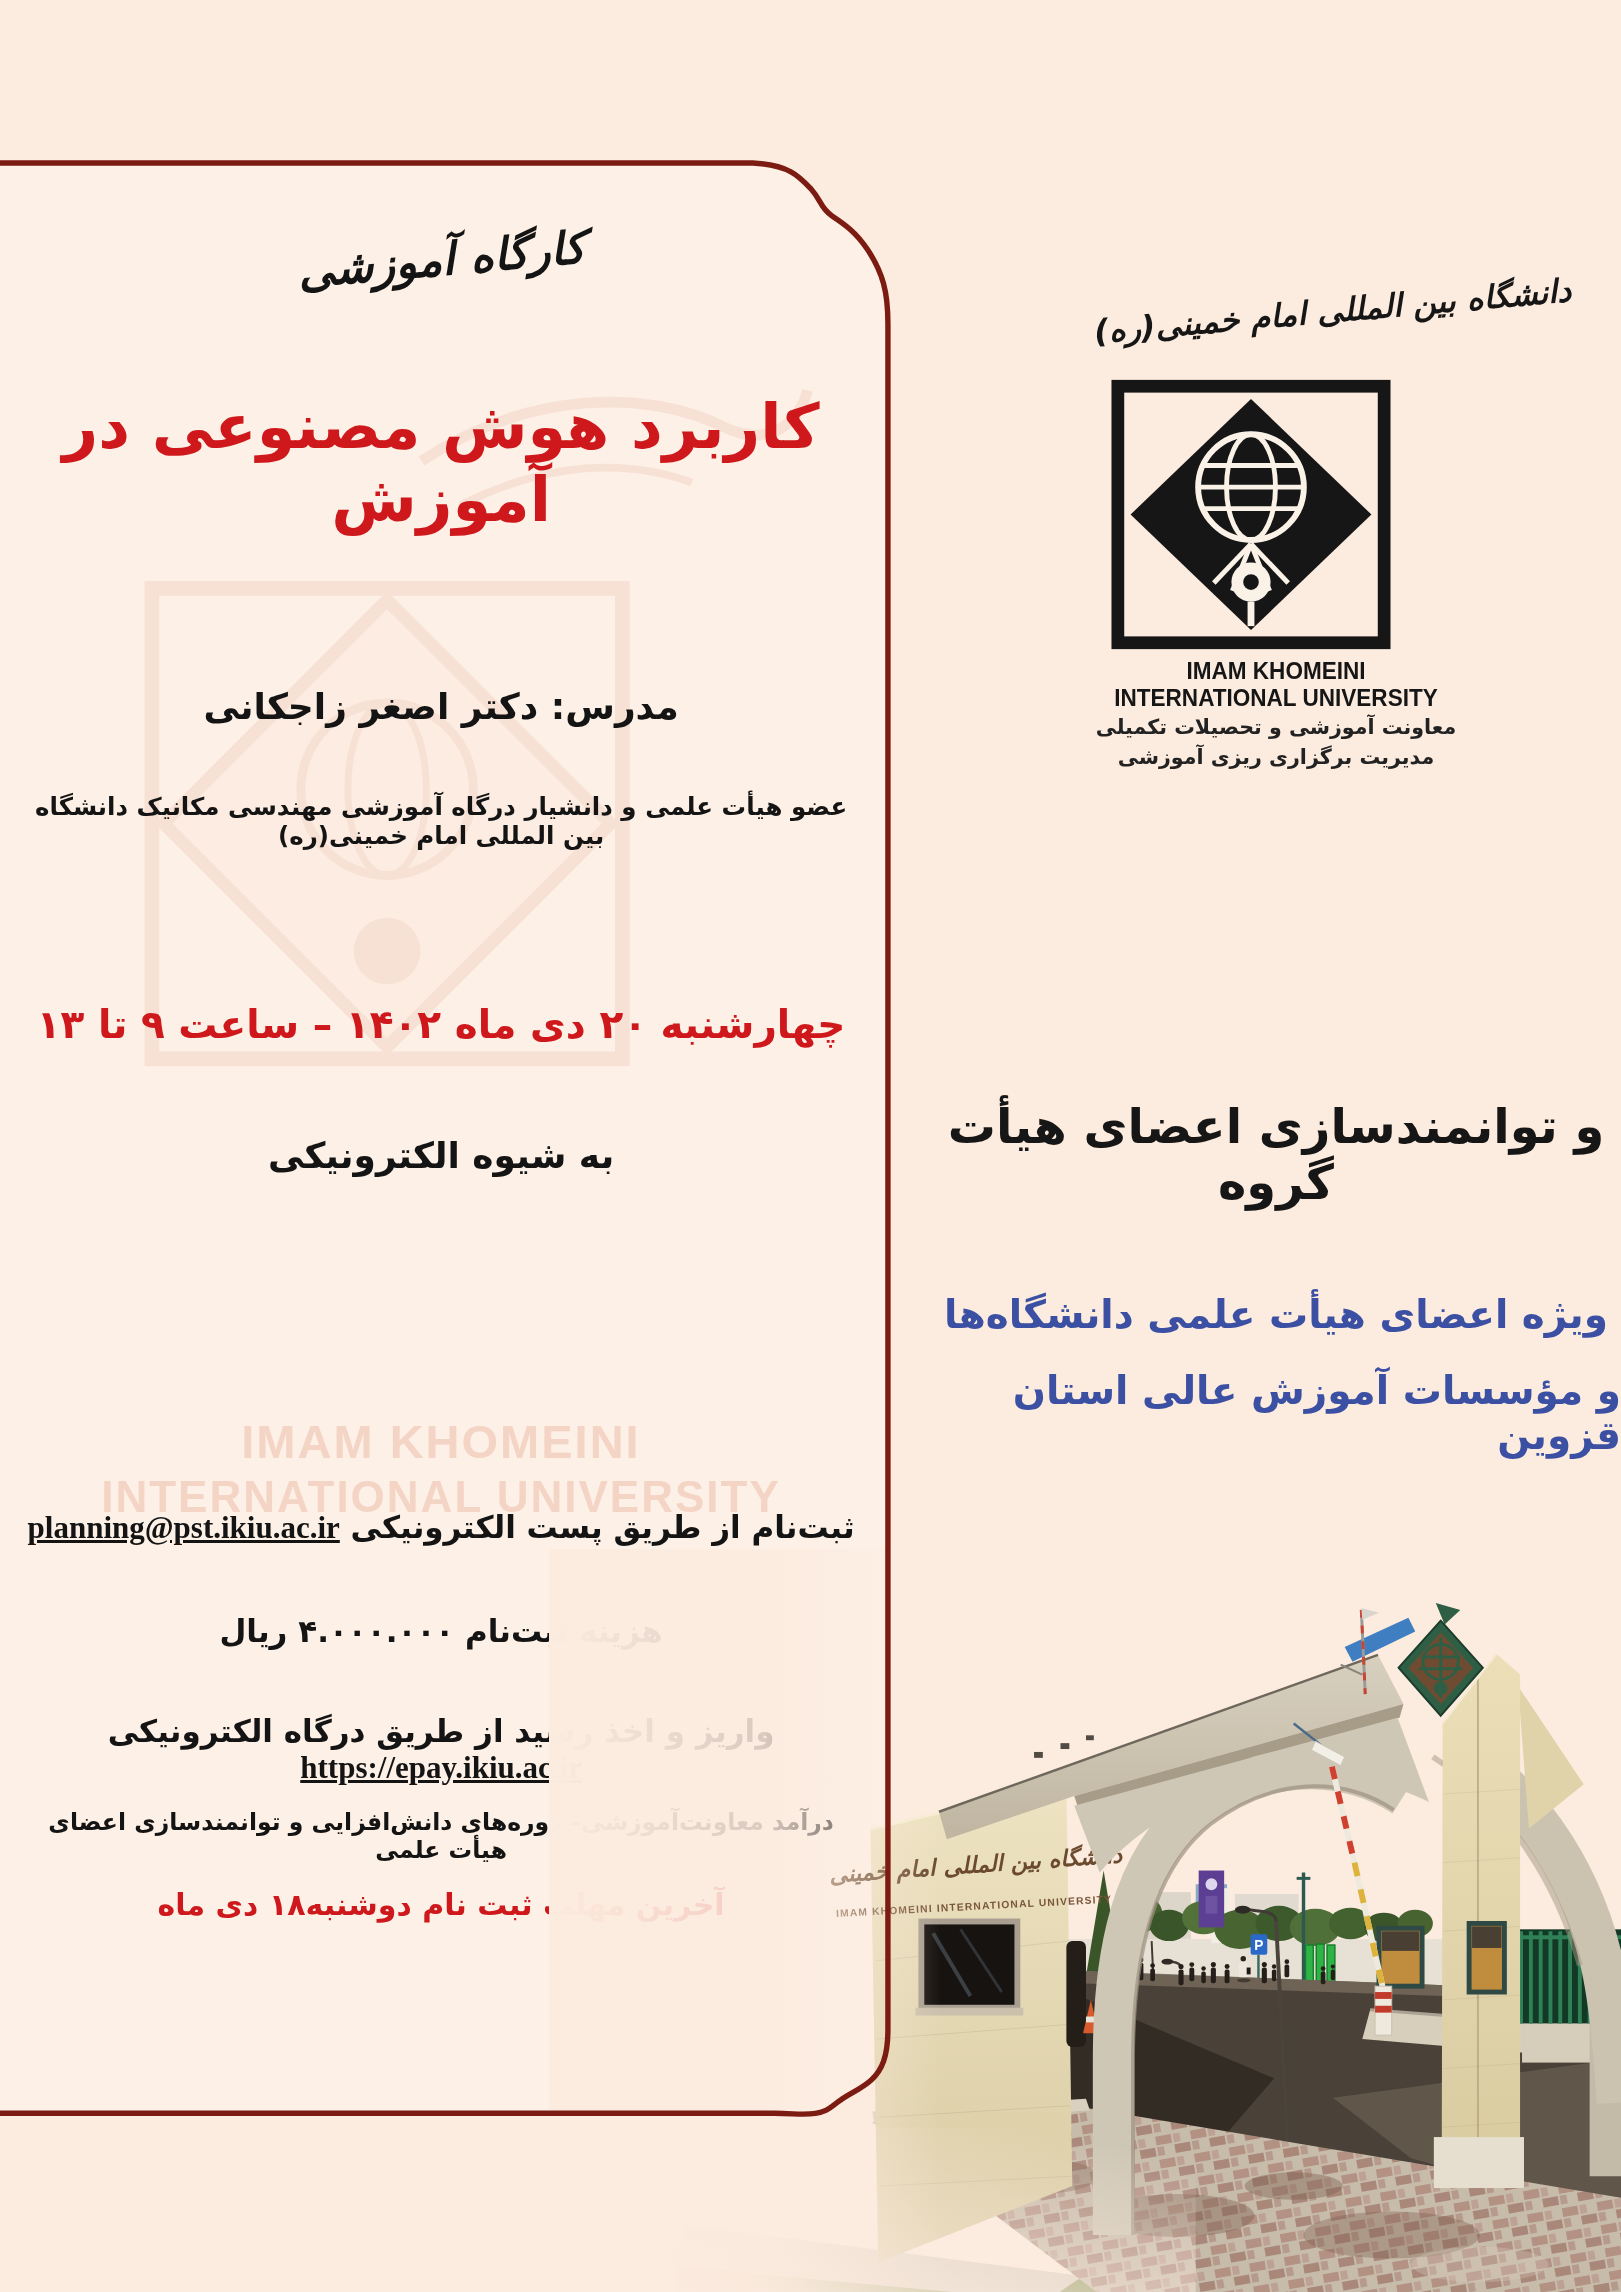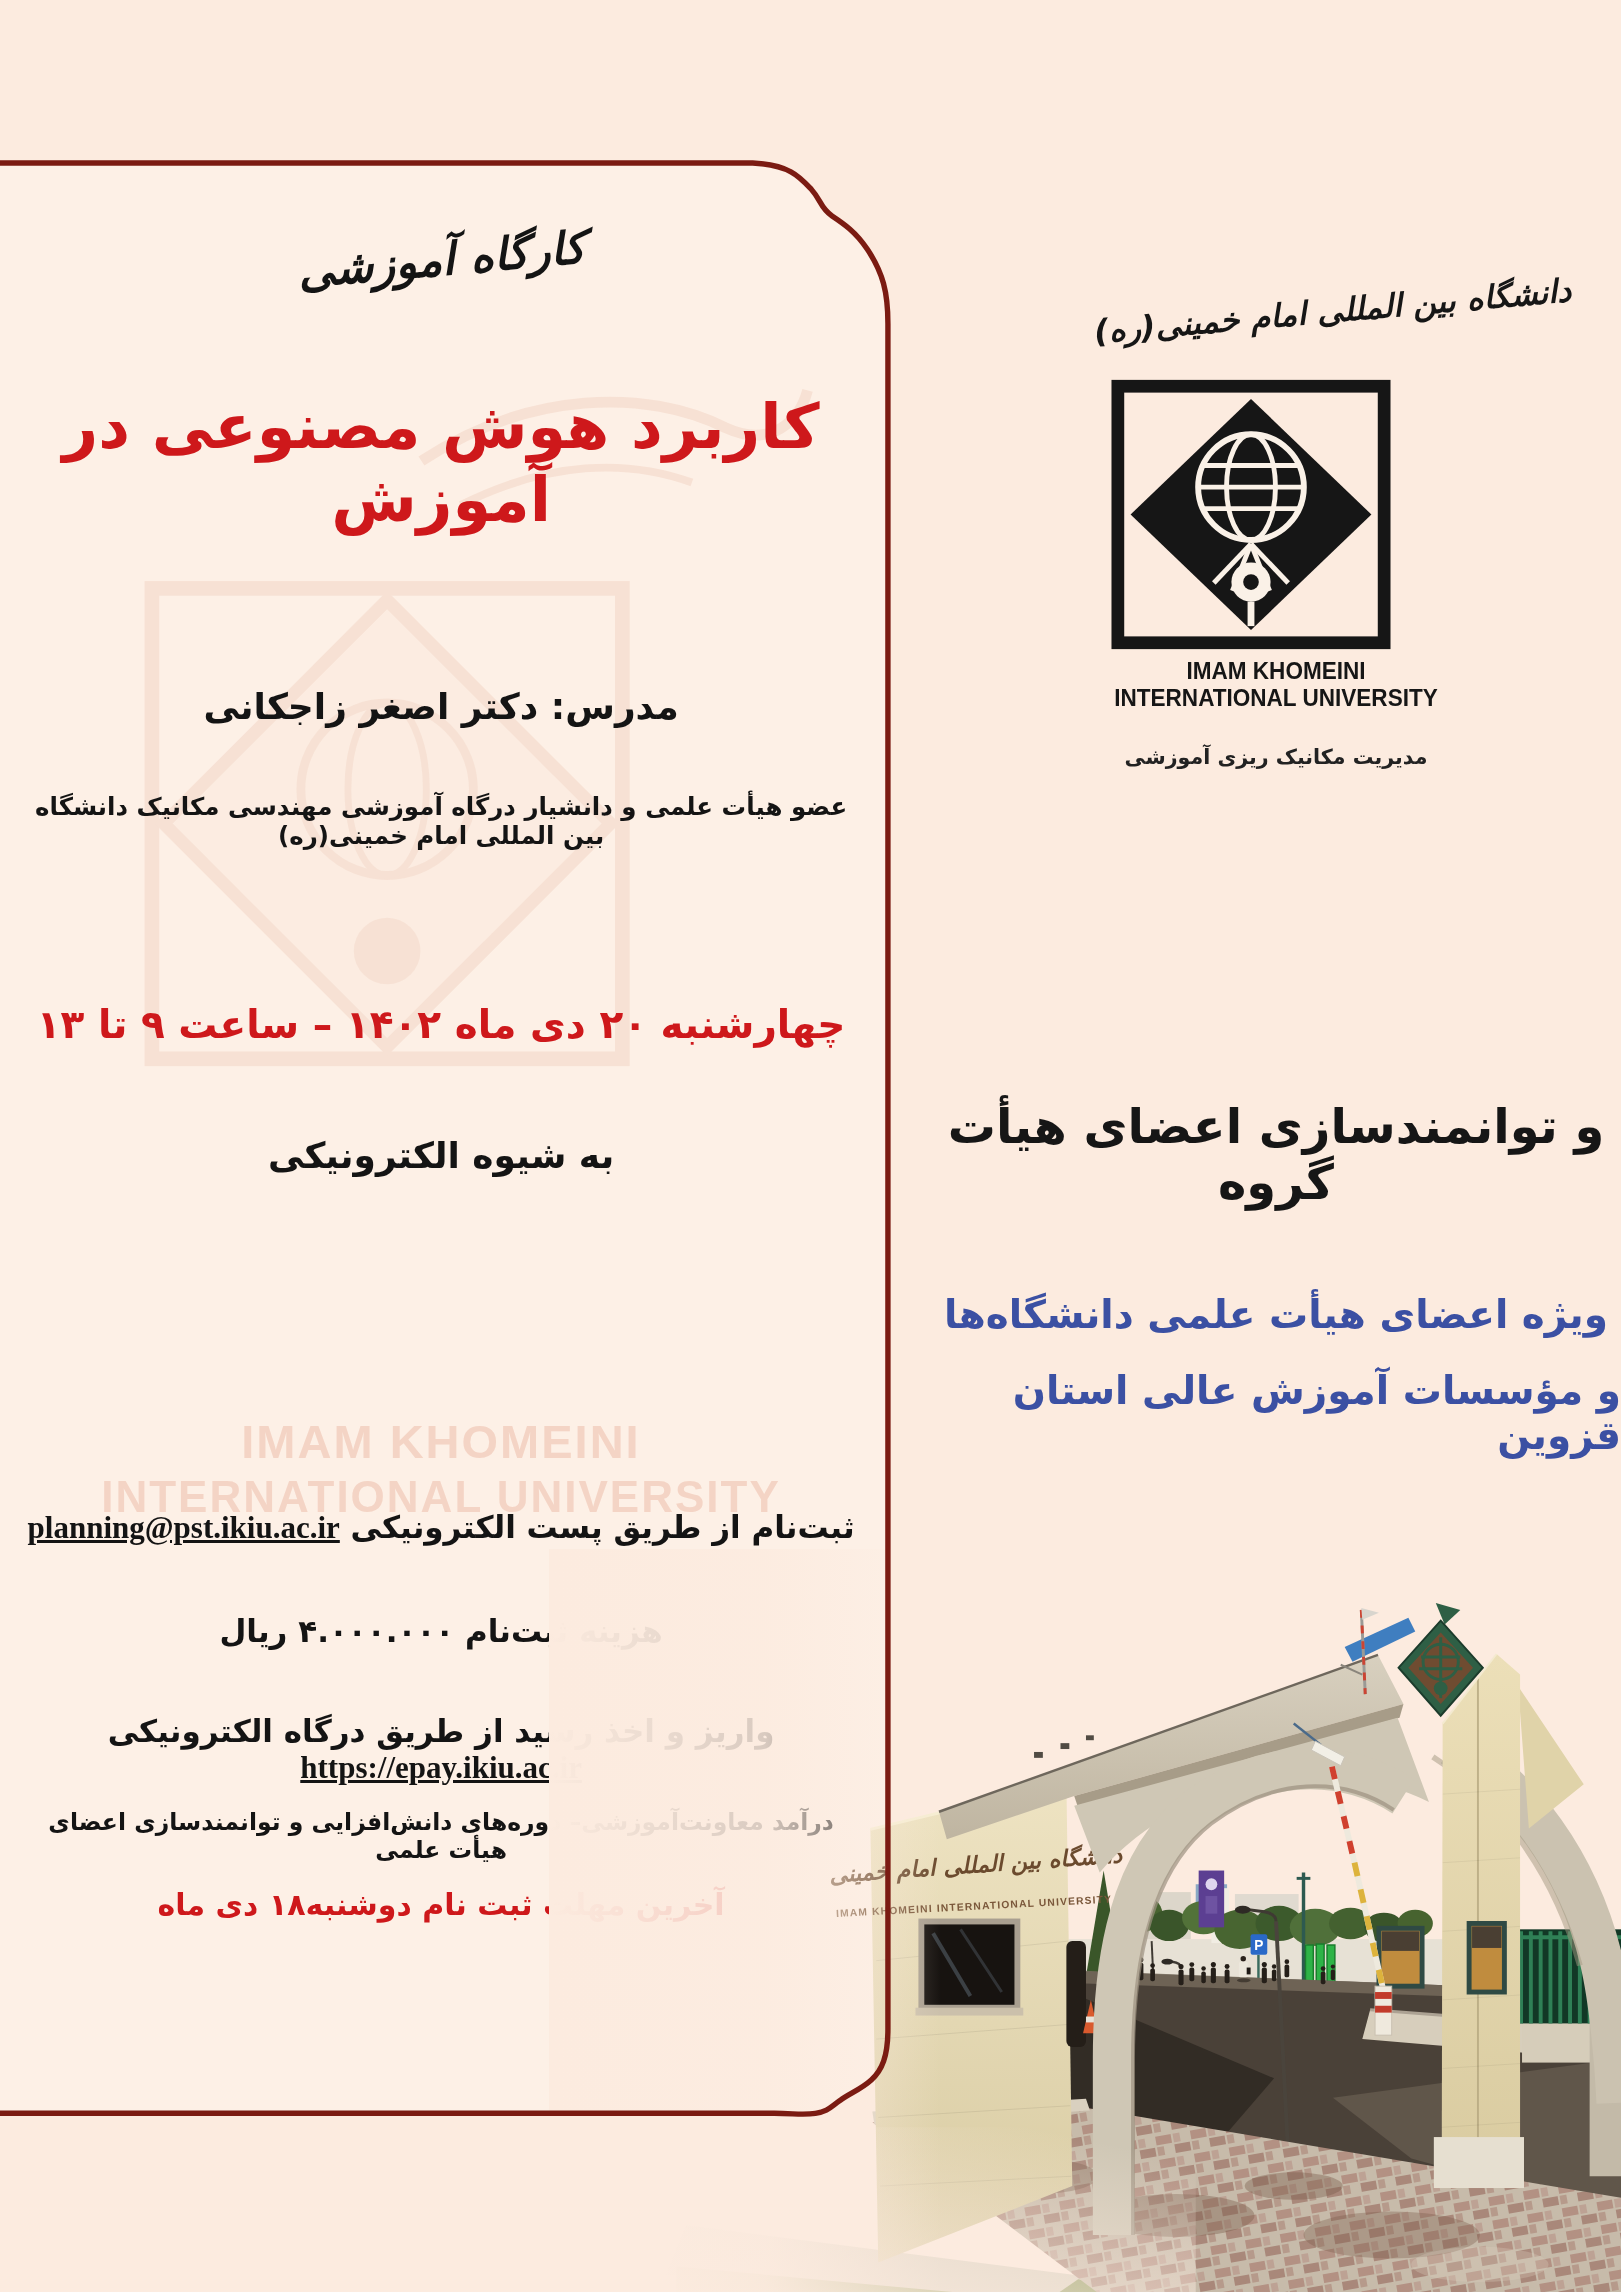--- a/index.html
+++ b/index.html
@@ -91,21 +91,22 @@
       <line x1="143" y1="168" x2="181" y2="208" stroke-width="5"></line>
       <line x1="143" y1="227" x2="143" y2="252" stroke-width="7"></line>
     </g>
     <circle cx="143" cy="207" r="20" fill="#faf1e7"></circle>
     <circle cx="143" cy="207" r="8" fill="#161616"></circle>
   </svg>
 
   <div class="rc" style="top:657px;font-size:24.5px;font-family:'Liberation Sans',sans-serif;transform:scaleX(.92);letter-spacing:0px;">IMAM KHOMEINI</div>
   <div class="rc" style="top:684px;font-size:24.5px;font-family:'Liberation Sans',sans-serif;transform:scaleX(.92);">INTERNATIONAL UNIVERSITY</div>
 
-  <div class="rc" style="top:745px;font-size:20.6px;font-weight:600;color:#222;">مدیریت مکانیک ریزی آموزشی</div>
+  <div class="rc" style="top:715px;font-size:20.6px;font-weight:600;color:#222;">معاونت آموزشی و تحصیلات تکمیلی</div>
+  <div class="rc" style="top:745px;font-size:20.6px;font-weight:600;color:#222;">مدیریت برگزاری ریزی آموزشی</div>
 
   <div class="rc" style="top:1098px;font-size:48px;">و توانمندسازی اعضای هیأت گروه</div>
 
   <div class="rc blue" style="top:1292px;font-size:39px;">ویژه اعضای هیأت علمی دانشگاه‌ها</div>
   <div class="rc blue" style="top:1368px;font-size:39px;text-align:right;">و مؤسسات آموزش عالی استان قزوین</div>
 
   <svg class="abs" style="left:549px;top:1549px" width="1072" height="744" viewBox="0 0 1094 759">
     <defs>
       <linearGradient id="gwall" x1="0" y1="0" x2="0" y2="1">
         <stop offset="0" stop-color="#eee3c2"></stop>

